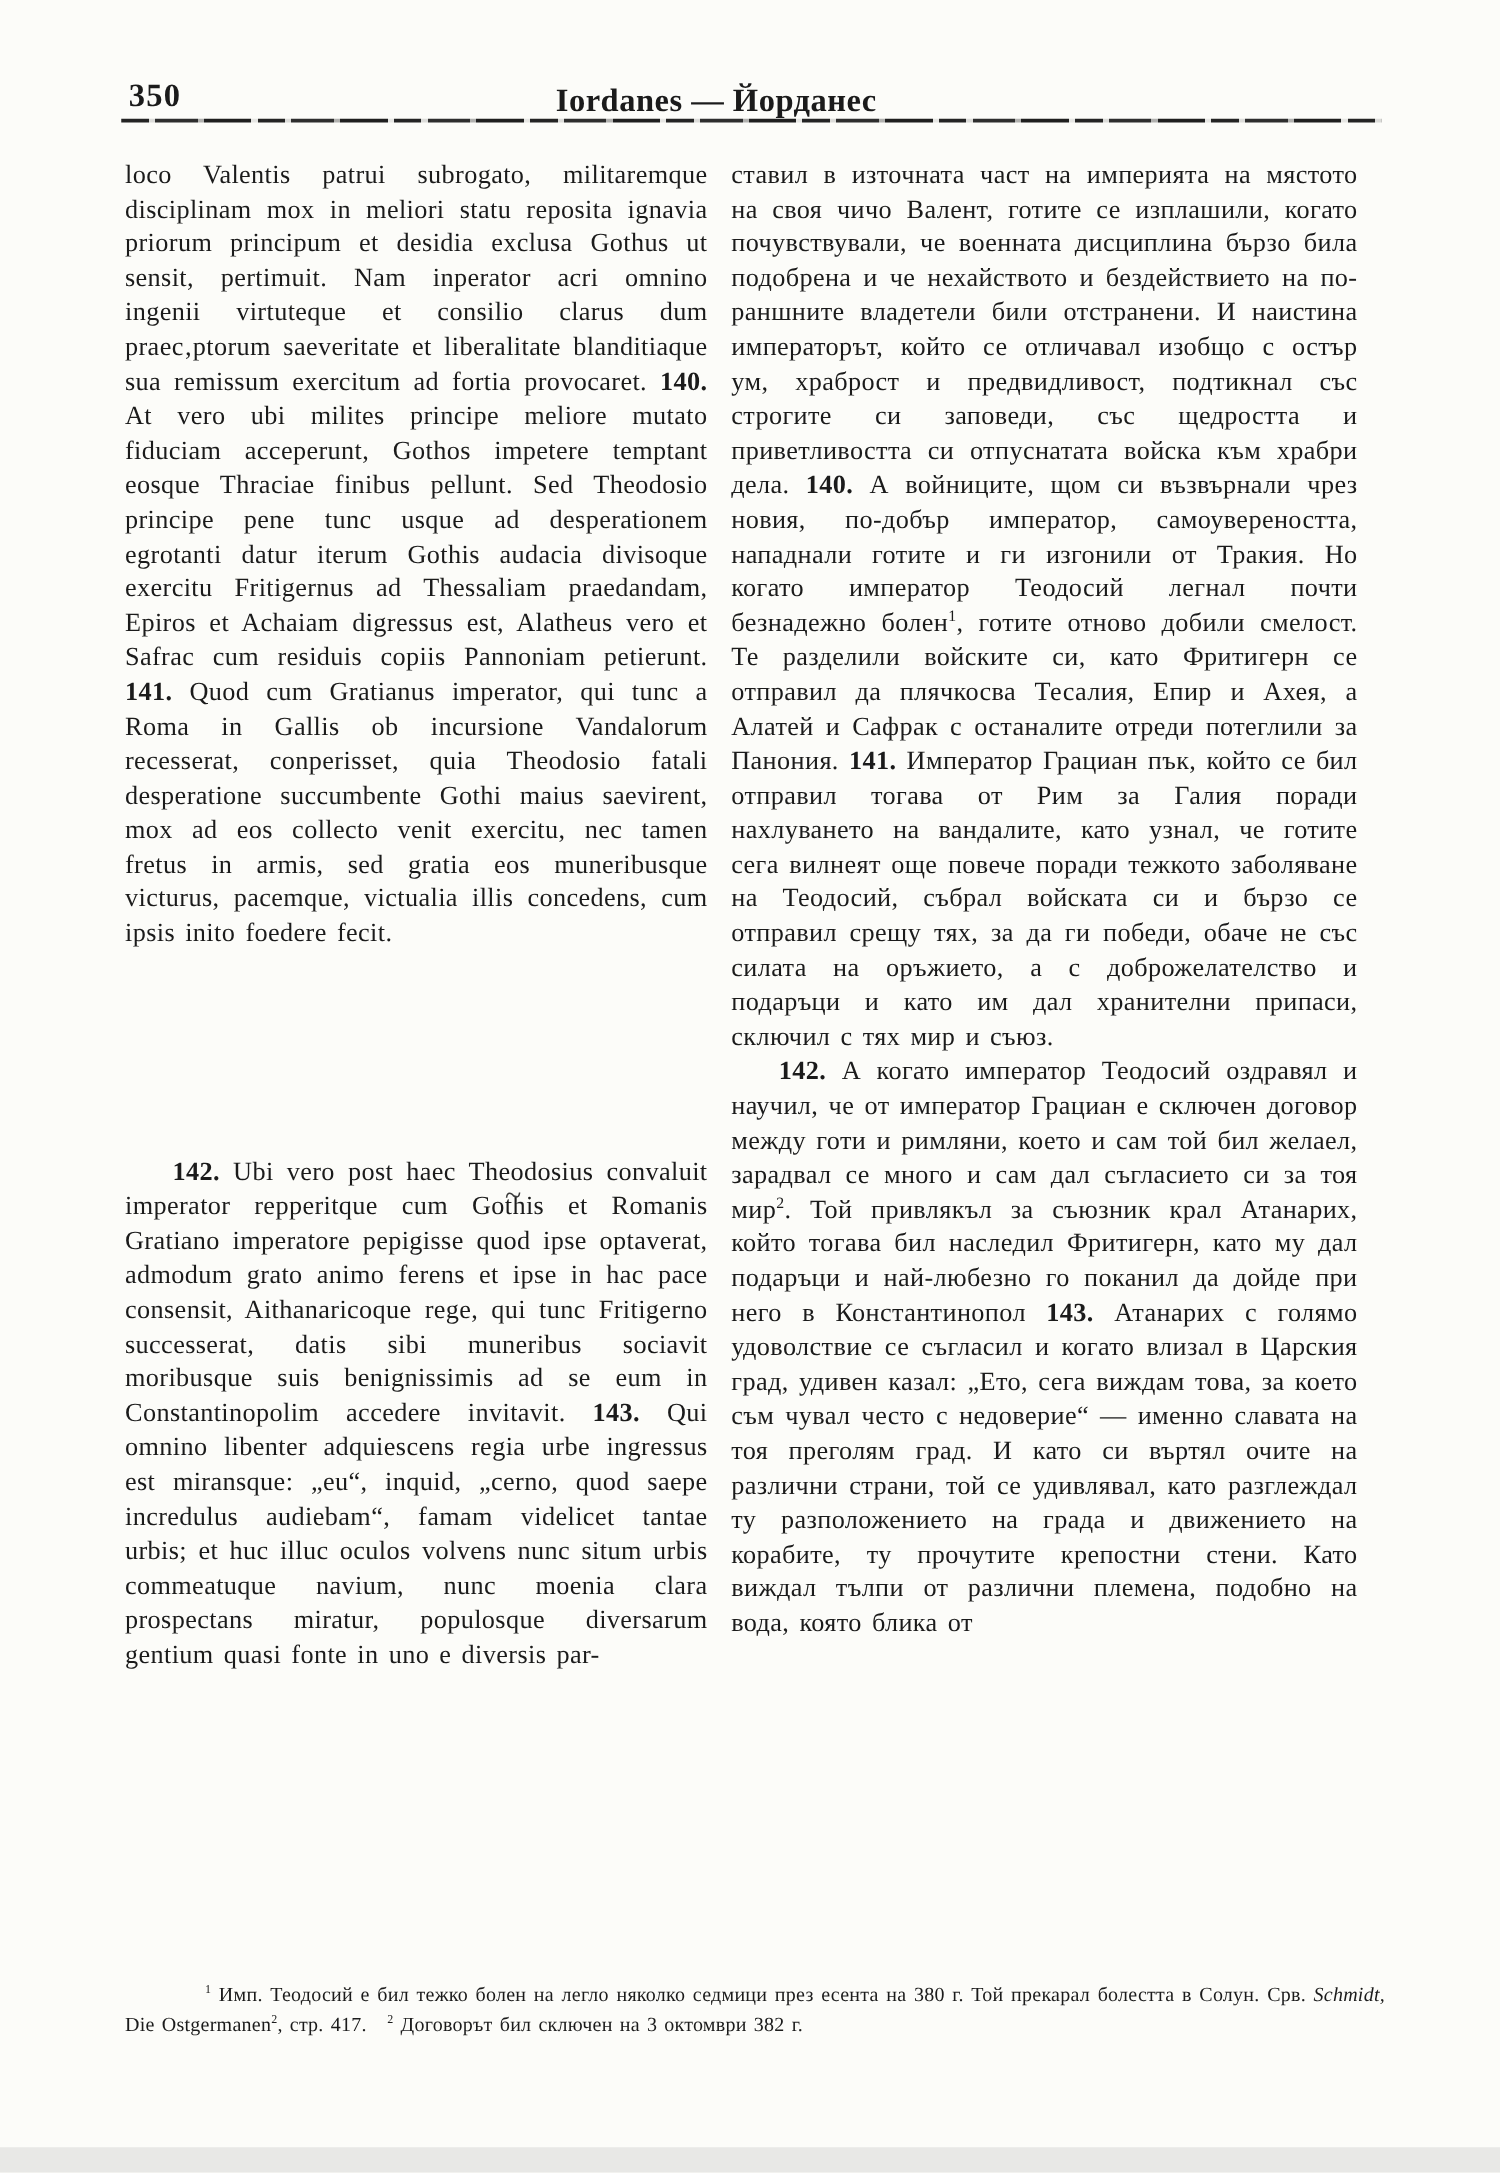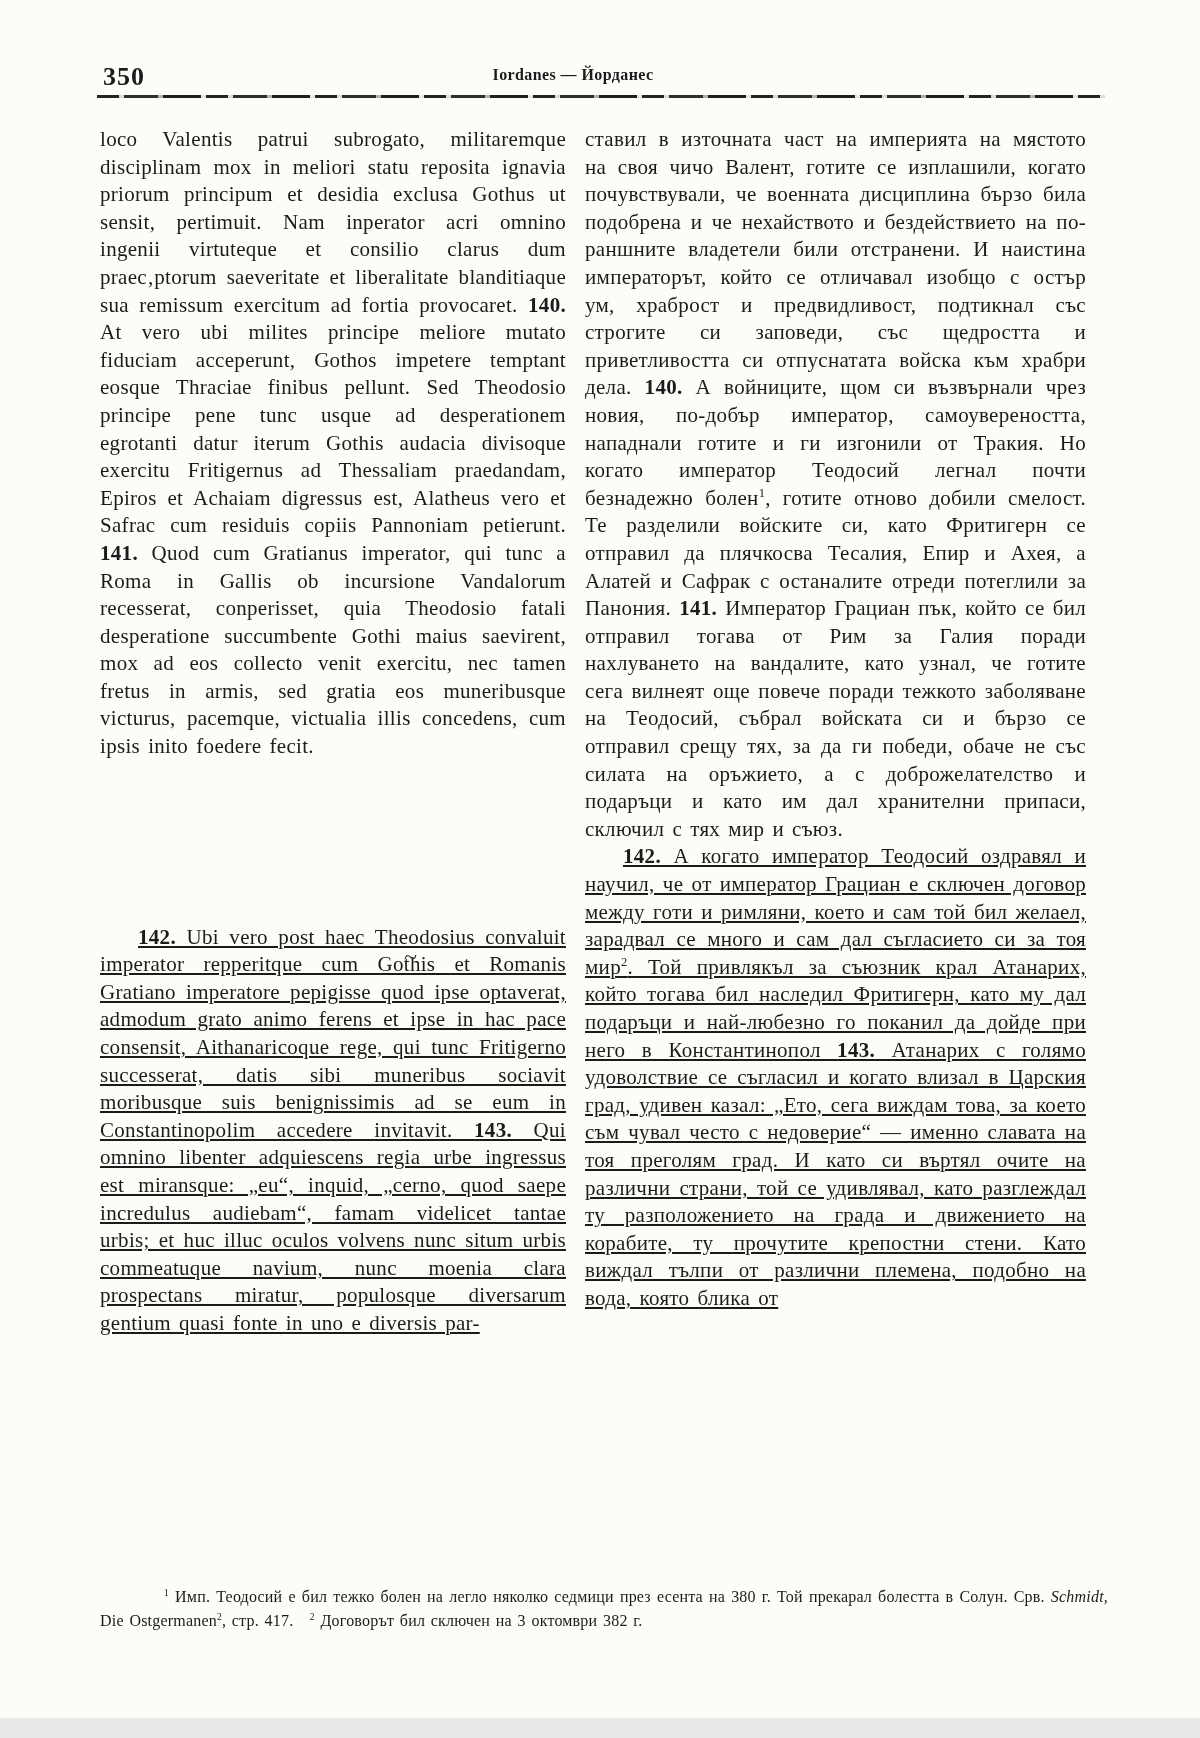--- a/index.html
+++ b/index.html
@@ -11,39 +11,39 @@
     overflow:hidden;
     font-family:"Liberation Serif","DejaVu Serif",serif;
     color:#1b1b1b;
   }
   .pagenum{
     position:absolute;left:103px;top:62px;
     font-size:26px;font-weight:bold;letter-spacing:1px;
   }
   .runtitle{
     position:absolute;left:0;top:66px;width:1146px;
-    text-align:center;font-size:16px;font-weight:bold;letter-spacing:0.4px;
+    text-align:center;font-size:26px;font-weight:bold;letter-spacing:0.4px;
   }
   .rule{
     position:absolute;left:97px;top:95px;width:1008px;height:3px;
     background:repeating-linear-gradient(90deg,
       #242424 0 22px, rgba(36,36,36,0.15) 22px 27px,
       #2e2e2e 27px 61px, rgba(36,36,36,0.35) 61px 66px,
       #1f1f1f 66px 104px, rgba(36,36,36,0.1) 104px 109px);
   }
   .col{
     position:absolute;top:126px;
     font-size:21px;line-height:27.6px;
     text-align:justify;
     letter-spacing:0.3px;word-spacing:2.6px;
   }
   .col-left{left:100px;width:466px;}
   .col-right{left:585px;width:501px;}
   .para{margin:0;}
-  .para + .para{text-indent:38px;text-decoration:underline;}
+  .para + .para{text-indent:38px;}
   .col-left .para:first-child{margin-bottom:163px;}
   .footnote{
     position:absolute;left:100px;top:1585px;width:1008px;
     font-size:16px;line-height:24px;
     text-align:justify;text-indent:64px;
     letter-spacing:0.2px;word-spacing:1.5px;
   }
   .b{font-weight:bold;}
   .i{font-style:italic;}
   sup{font-size:60%;line-height:0;vertical-align:super;}

